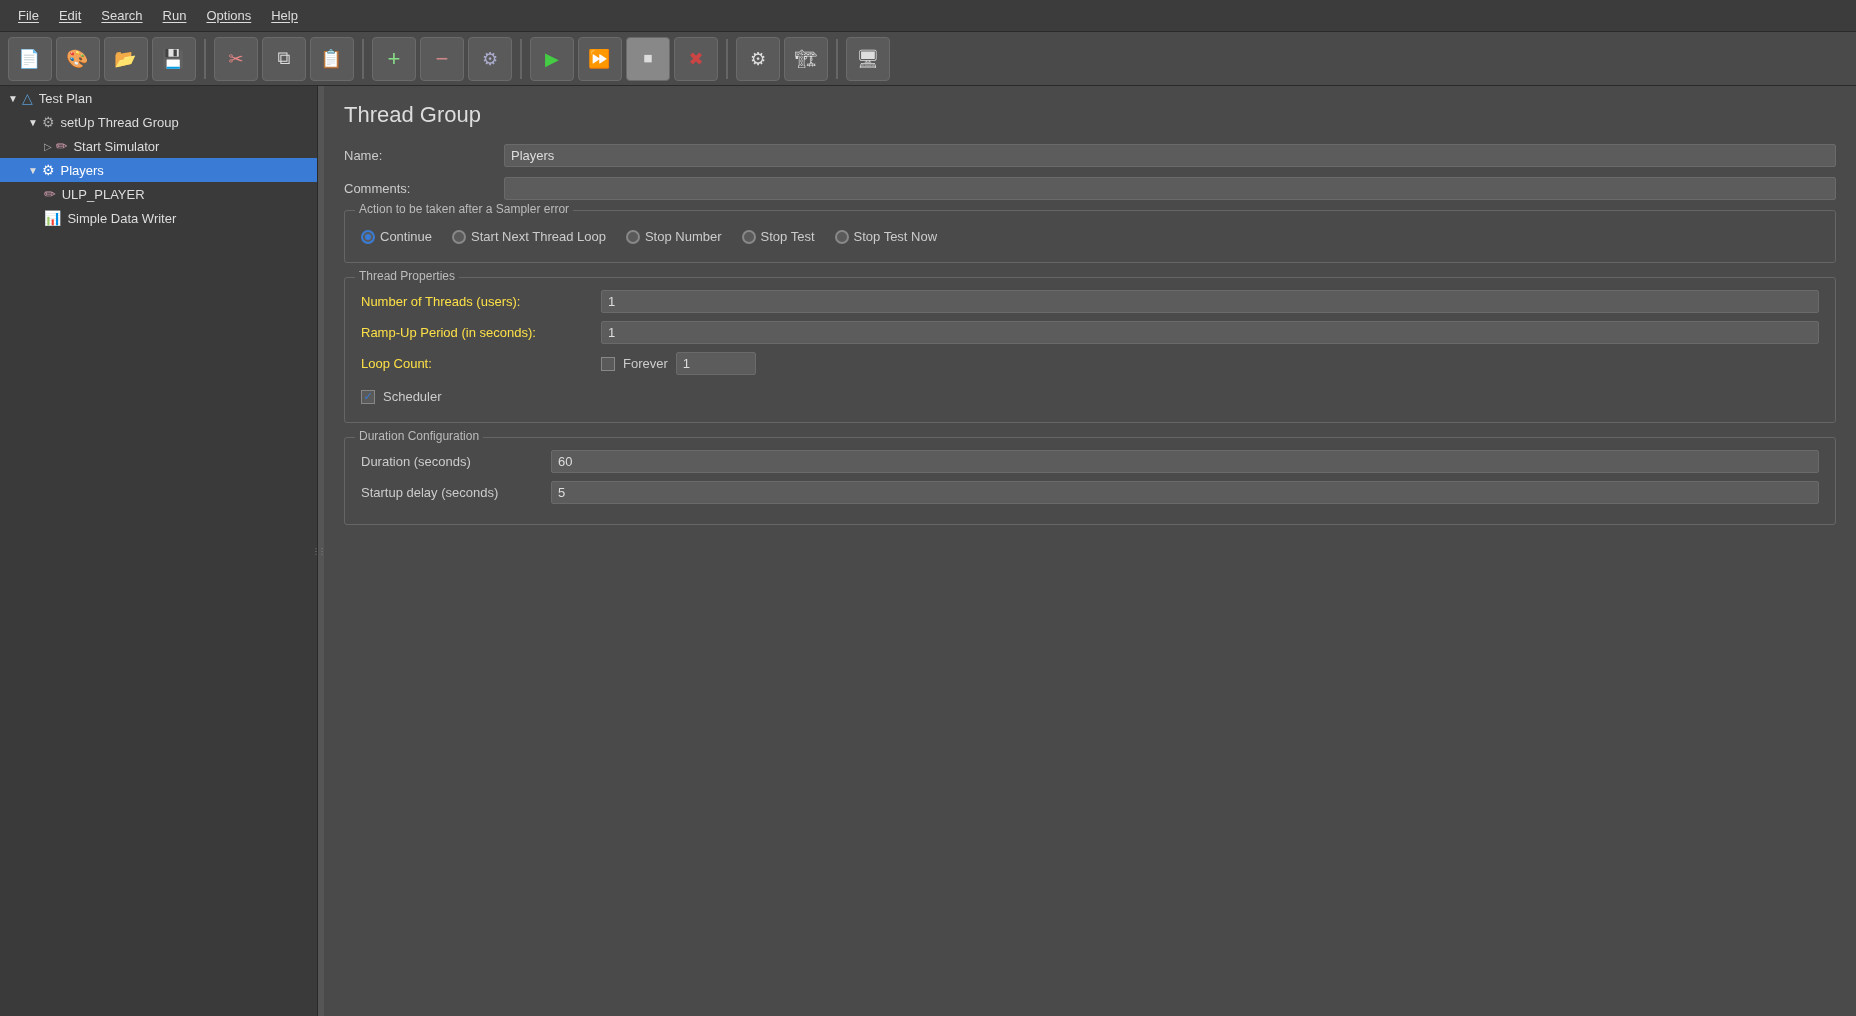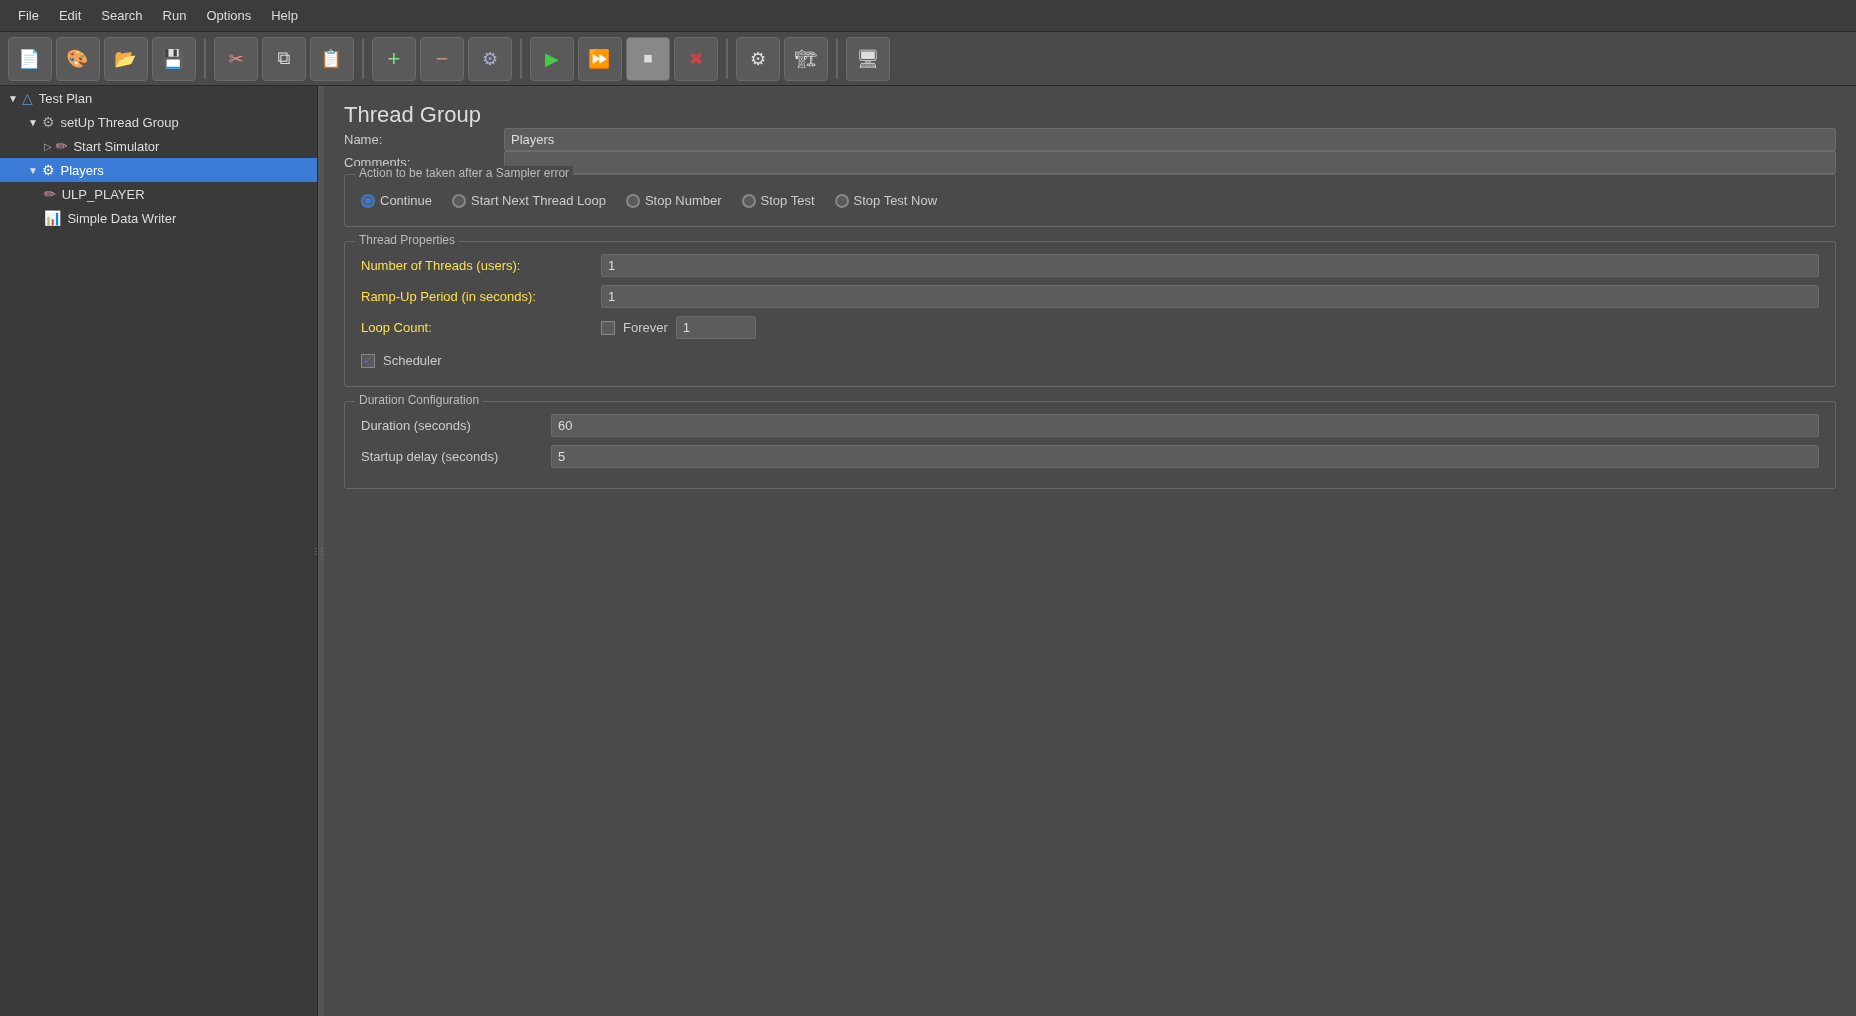--- a/index.html
+++ b/index.html
@@ -20,20 +20,21 @@
       align-items: center;
       height: 32px;
       padding: 0 8px;
       border-bottom: 1px solid #2a2a2a;
     }
     .menubar-item {
       padding: 4px 10px;
       cursor: pointer;
       color: #ddd;
       font-size: 13px;
+      text-decoration: underline;
       text-underline-offset: 2px;
     }
 
     
     .toolbar {
       background: #4a4a4a;
       display: flex;
       align-items: center;
       height: 54px;
       padding: 4px 8px;
@@ -104,25 +105,27 @@
       flex: 1;
       background: #4a4a4a;
       overflow-y: auto;
       padding: 16px 20px;
     }
 
     .content-title {
       font-size: 22px;
       font-weight: 300;
       color: #ddd;
+      margin-bottom: 16px;
     }
 
     .field-row {
       display: flex;
       align-items: center;
+      margin-bottom: 10px;
     }
     .field-label {
       color: #ccc;
       min-width: 160px;
       font-size: 13px;
     }
     .field-input {
       flex: 1;
       background: #5c5c5c;
       border: 1px solid #6a6a6a;

